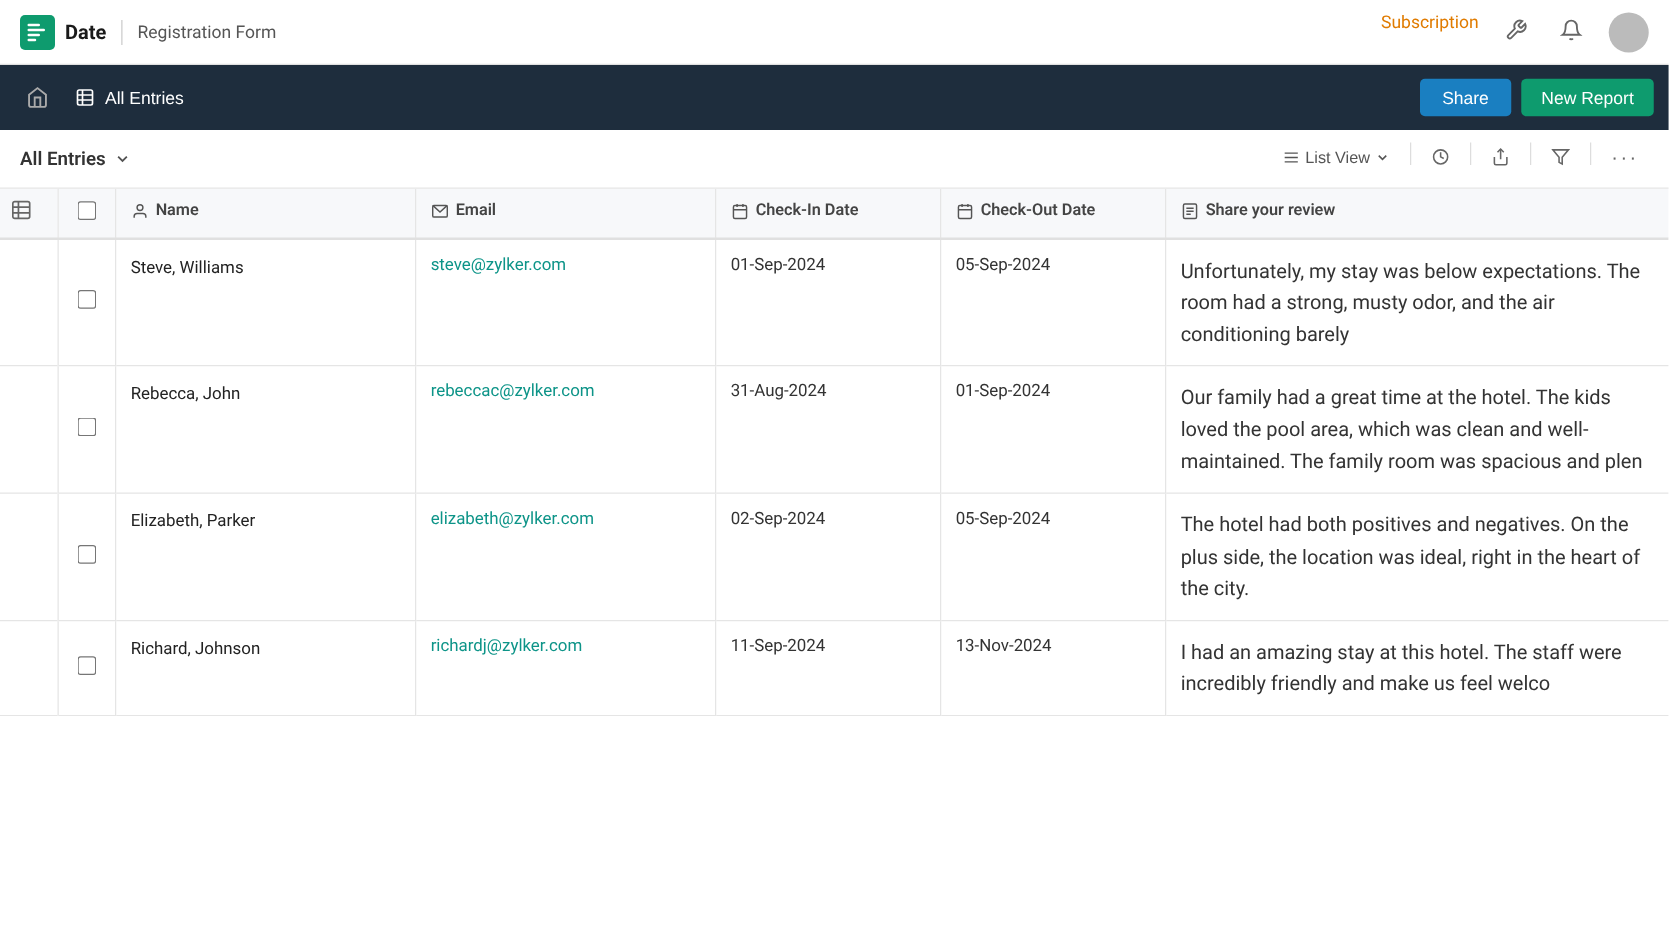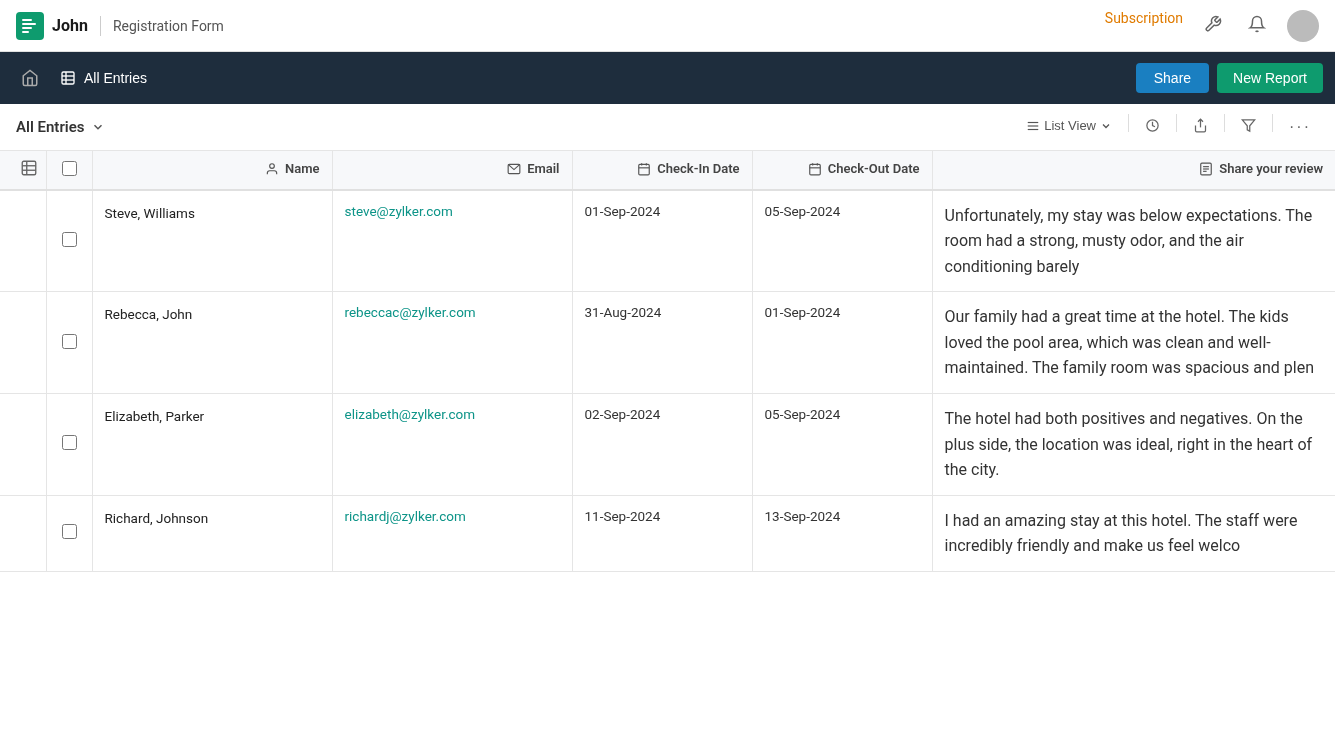--- a/index.html
+++ b/index.html
@@ -181,21 +181,21 @@
     col.col-checkin { width: 180px; }
     col.col-checkout { width: 180px; }
     col.col-review  { width: calc(100% - 932px); min-width: 300px; }
 
     thead tr {
       background: #f7f8fa;
       border-bottom: 2px solid #e0e0e0;
     }
     th {
       padding: 10px 12px;
-      text-align: right;
+      text-align: left;
       font-weight: 600;
       font-size: 13px;
       color: #444;
       border-right: 1px solid #e5e5e5;
       white-space: nowrap;
       overflow: hidden;
     }
     th:last-child { border-right: none; }
 
     .th-icon {
@@ -252,21 +252,21 @@
 
 <nav class="top-nav">
   <div class="top-nav-logo">
     <svg class="logo-icon" viewBox="0 0 28 28" fill="none" xmlns="http://www.w3.org/2000/svg">
       <rect width="28" height="28" rx="4" fill="#0e9b6e"></rect>
       <rect x="6" y="7" width="10" height="2" rx="1" fill="white"></rect>
       <rect x="6" y="11" width="14" height="2" rx="1" fill="white"></rect>
       <rect x="6" y="15" width="10" height="2" rx="1" fill="white"></rect>
       <rect x="6" y="19" width="7" height="2" rx="1" fill="white"></rect>
     </svg>
-    <span>John</span>
+    <span>Date</span>
   </div>
   <div class="top-nav-divider"></div>
   <span class="top-nav-breadcrumb">Registration Form</span>
   <div class="top-nav-right">
     <a href="#" class="subscription-link">Subscription</a>
     <button class="nav-icon-btn">
       <svg width="18" height="18" viewBox="0 0 24 24" fill="none" stroke="#666" stroke-width="2">
         <path d="M14.7 6.3a1 1 0 000 1.4l1.6 1.6a1 1 0 001.4 0l3.77-3.77a6 6 0 01-7.94 7.94l-6.91 6.91a2.12 2.12 0 01-3-3l6.91-6.91a6 6 0 017.94-7.94l-3.76 3.76z"></path>
       </svg>
     </button>
@@ -460,18 +460,18 @@
     <td class="cell-review">The hotel had both positives and negatives. On the plus side, the location was ideal, right in the heart of the city.</td>
   </tr>
         <tr>
     <td class="expand-cell"></td>
     <td class="checkbox-cell" style="text-align:center;vertical-align:middle;">
       <input type="checkbox" style="">
     </td>
     <td class="cell-name">Richard, Johnson</td>
     <td class="cell-email" style="color:#0d9488;cursor:pointer;">richardj@zylker.com</td>
     <td class="cell-date">11-Sep-2024</td>
-    <td class="cell-date">13-Sep-2024</td>
+    <td class="cell-date">13-Nov-2024</td>
     <td class="cell-review">I had an amazing stay at this hotel. The staff were incredibly friendly and make us feel welco</td>
   </tr>
       </tbody>
   </table>
 </div>
 
 </body></html>

